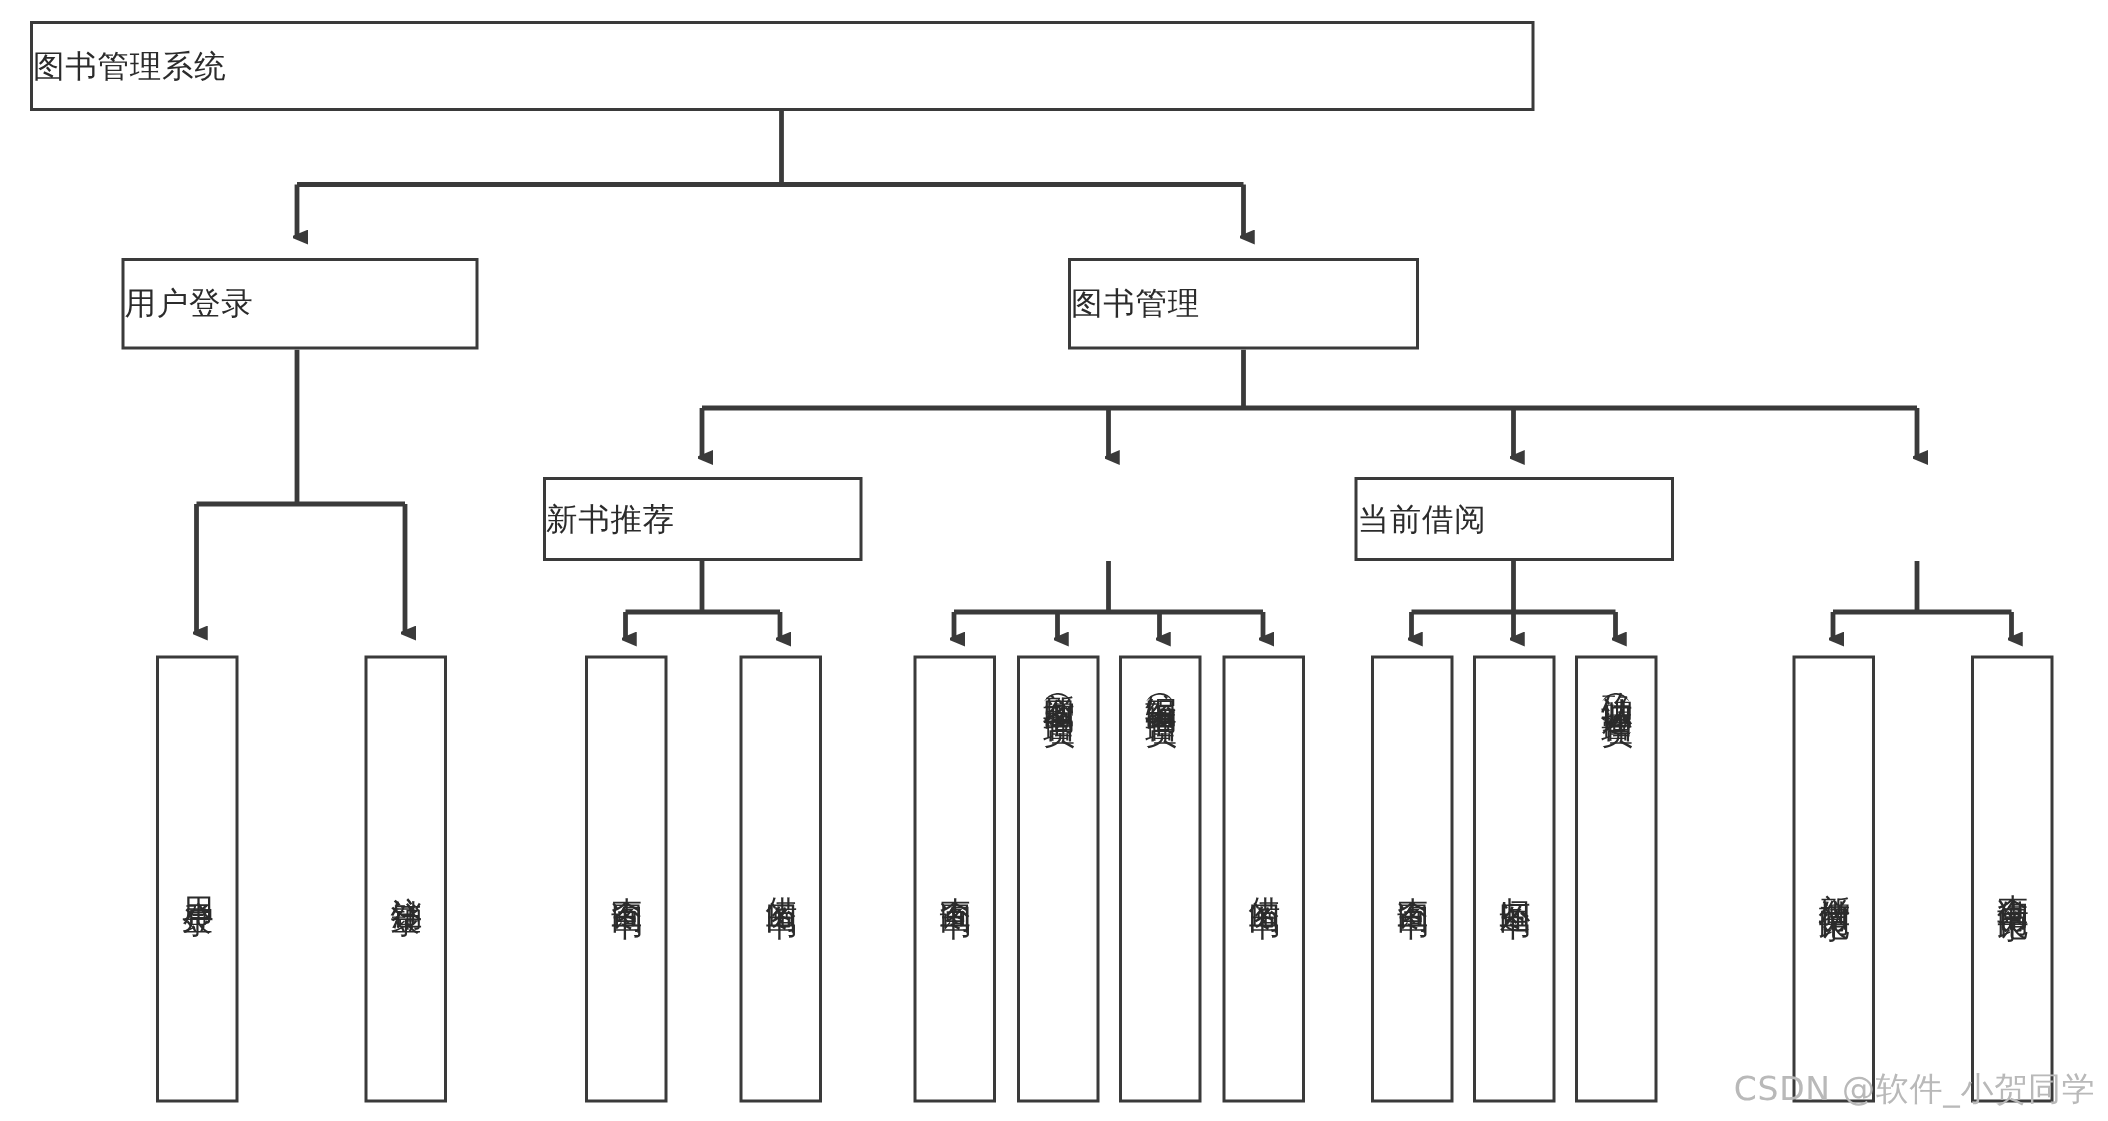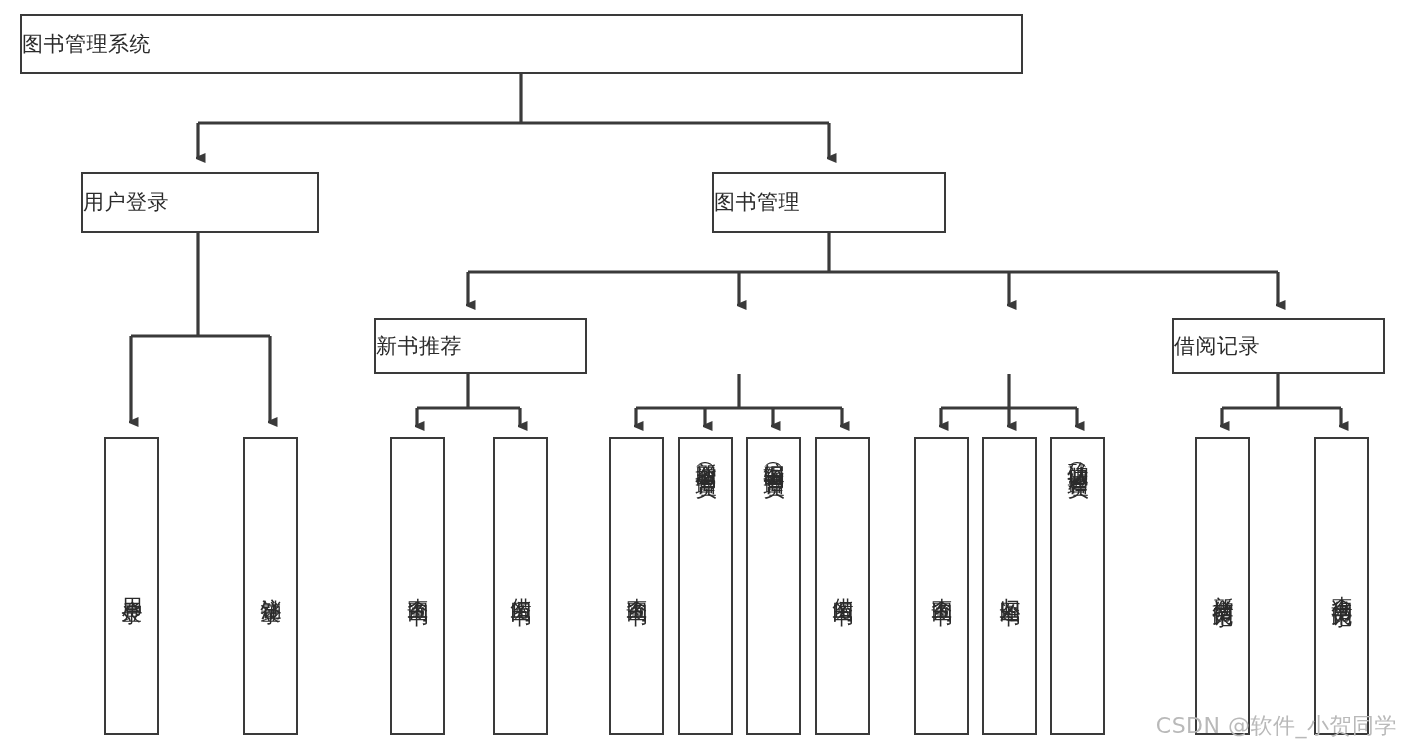--- a/index.html
+++ b/index.html
@@ -143,29 +143,29 @@
   </div>
 
   <div class="node h" style="left:81px; top:172px; width:238px; height:61px;">
     <span class="lbl">用户登录</span>
   </div>
 
   <div class="node h" style="left:712px; top:172px; width:234px; height:61px;">
     <span class="lbl">图书管理</span>
   </div>
 
-  <div class="node h" style="left:362px; top:318px; width:213px; height:56px;margin-left:12px;">
+  <div class="node h" style="left:362px; top:318px; width:213px; height:56px;">
     <span class="lbl">新书推荐</span>
   </div>
 
 
-
-  <div class="node h" style="left:1172px; top:318px; width:213px; height:56px;">
-    <span class="lbl">借阅记录</span>
-  </div>
+  <div class="node h" style="left:903px; top:318px; width:213px; height:56px;">
+    <span class="lbl">当前借阅</span>
+  </div>
+
 
   <div class="node v mid" style="left:104px; top:437px; width:55px; height:298px;">
     <span class="lbl">用户登录</span>
   </div>
 
   <div class="node v mid" style="left:243px; top:437px; width:55px; height:298px;">
     <span class="lbl">注销登录</span>
   </div>
 
   <div class="node v mid" style="left:390px; top:437px; width:55px; height:298px;">

